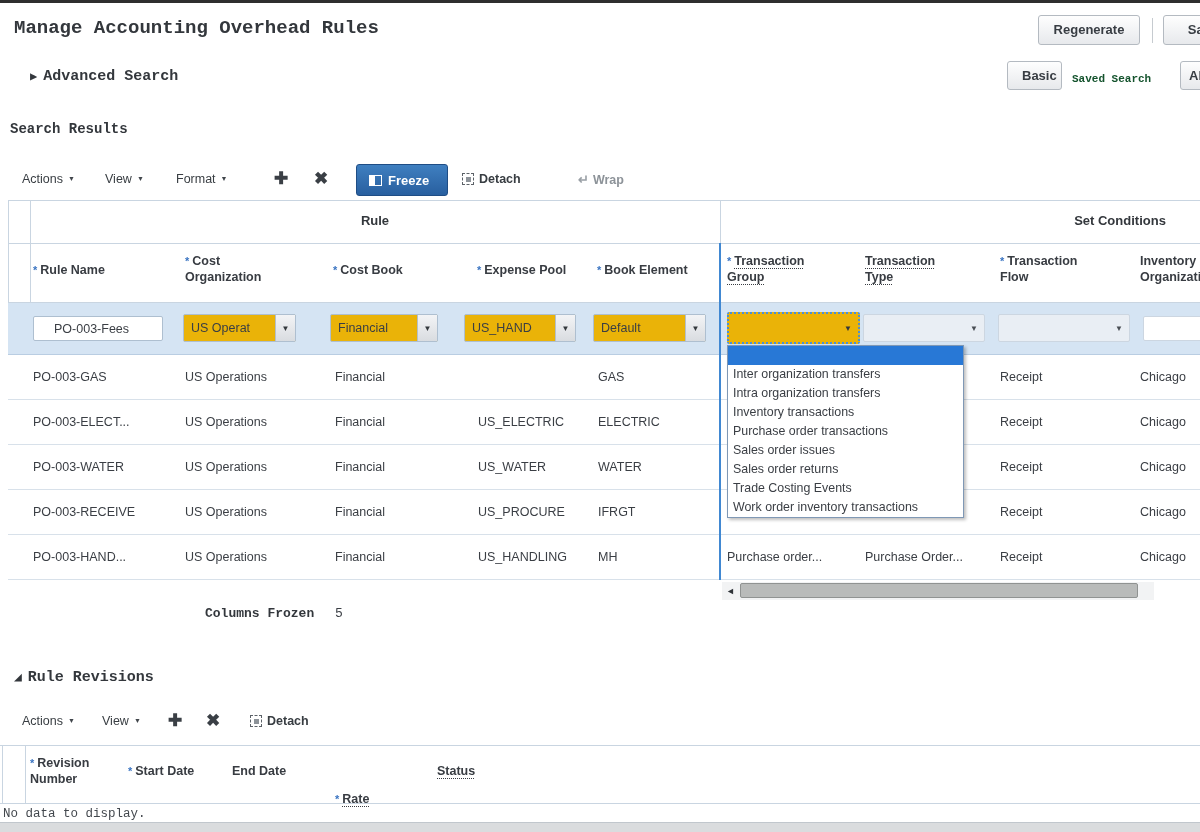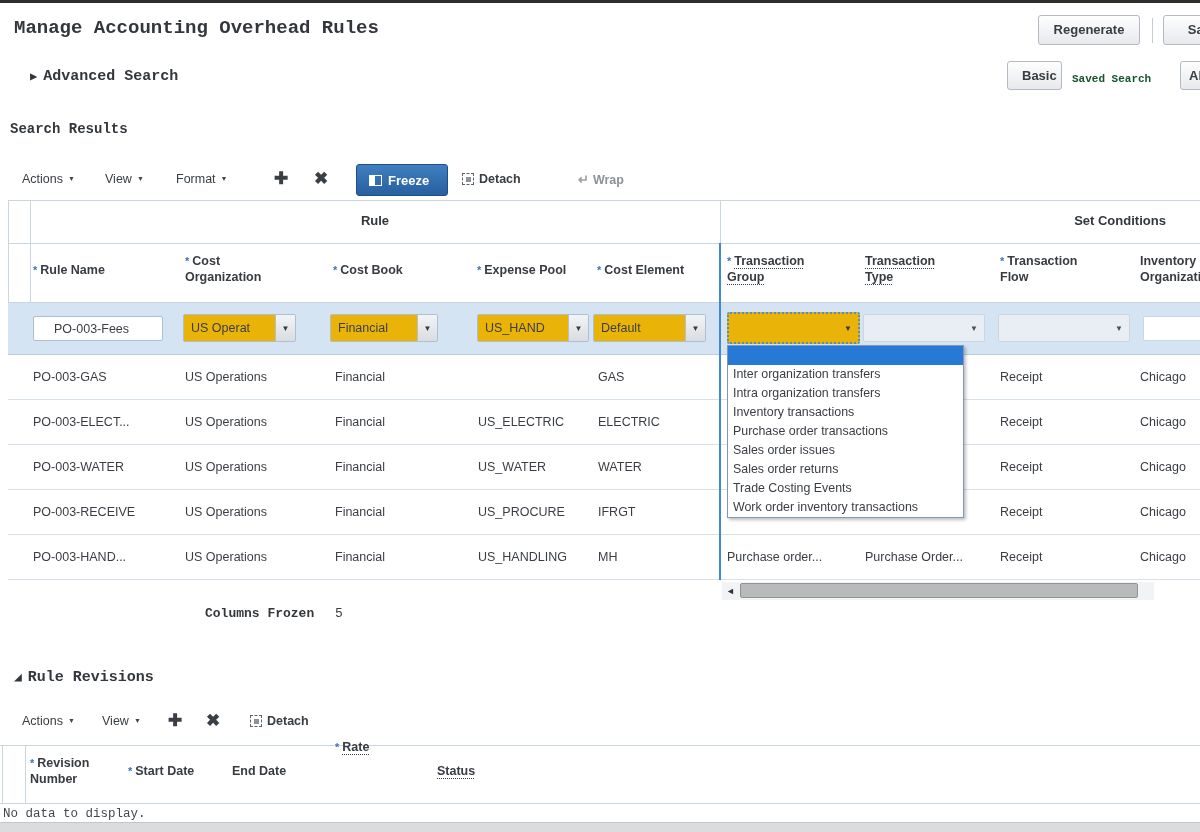--- a/index.html
+++ b/index.html
@@ -117,38 +117,38 @@
 <div class="vline" style="left:720px;top:200px;height:43px;"></div>
 <div class="abs" style="left:719px;top:243px;width:2px;height:337px;background:#4188d2;z-index:3;"></div>
 
 <div class="grp-hdr" style="left:30px;top:213px;width:690px;">Rule</div>
 <div class="grp-hdr" style="left:1020px;top:213px;width:200px;">Set Conditions</div>
 
 <div class="colhdr" style="left:33px;top:262px;width:140px;"><span class="req">*</span><span>Rule Name</span></div>
 <div class="colhdr" style="left:185px;top:253px;width:95px;"><span class="req">*</span><span>Cost Organization</span></div>
 <div class="colhdr" style="left:333px;top:262px;width:120px;"><span class="req">*</span><span>Cost Book</span></div>
 <div class="colhdr" style="left:477px;top:262px;width:130px;"><span class="req">*</span><span>Expense Pool</span></div>
-<div class="colhdr" style="left:597px;top:262px;width:130px;"><span class="req">*</span><span>Cost Element</span></div>
+<div class="colhdr" style="left:597px;top:262px;width:130px;"><span class="req">*</span><span>Book Element</span></div>
 <div class="colhdr" style="left:727px;top:253px;width:108px;cursor:pointer;"><span class="req">*</span><span class="dotted">Transaction Group</span></div>
 <div class="colhdr" style="left:865px;top:253px;width:100px;cursor:pointer;"><span class="dotted">Transaction Type</span></div>
 <div class="colhdr" style="left:1000px;top:253px;width:105px;"><span class="req">*</span><span>Transaction Flow</span></div>
 <div class="colhdr" style="left:1140px;top:253px;width:120px;"><span>Inventory Organization</span></div>
 
 <div class="edit-row">
   <div class="abs" style="left:0;top:0;width:22px;height:52px;"></div>
   <input class="txt-input" style="left: 25px; top: 13px; width: 130px;" value="PO-003-Fees">
   <div class="sel" style="left:175px;top:11px;width:113px;">
     <span class="val">US Operat</span>
     <span class="arrow">▼</span>
   </div>
   <div class="sel" style="left:322px;top:11px;width:108px;">
     <span class="val">Financial</span>
     <span class="arrow">▼</span>
   </div>
-  <div class="sel" style="left:456px;top:11px;width:112px;margin-left:13px;">
+  <div class="sel" style="left:456px;top:11px;width:112px;">
     <span class="val">US_HAND</span>
     <span class="arrow">▼</span>
   </div>
   <div class="sel" style="left:585px;top:11px;width:113px;">
     <span class="val">Default</span>
     <span class="arrow">▼</span>
   </div>
   <div class="sel sel-focus" style="left:719px;top:9px;width:133px;">
     <span class="val"></span>
     <span class="arrow" style="background:transparent;border-left:none;">▼</span>
@@ -253,18 +253,18 @@
 <div class="tb-ic" style="left:168px;top:710px;">✚</div>
 <div class="tb-ic" style="left:206px;top:710px;">✖</div>
 <div class="tb-item" style="left:250px;top:714px;font-weight:bold;"><span class="detach-ic"></span><span>Detach</span></div>
 
 <div class="hline" style="left:0;top:745px;width:1200px;"></div>
 <div class="vline" style="left:2px;top:745px;height:58px;"></div>
 <div class="vline" style="left:25px;top:745px;height:58px;"></div>
 <div class="colhdr" style="left:30px;top:755px;width:80px;"><span class="req">*</span><span>Revision Number</span></div>
 <div class="colhdr" style="left:128px;top:763px;width:110px;"><span class="req">*</span><span>Start Date</span></div>
 <div class="colhdr" style="left:232px;top:763px;width:100px;"><span>End Date</span></div>
-<div class="colhdr" style="left:335px;top:739px;width:80px;cursor:pointer;"><span class="req">*</span><span class="dotted">Rate</span></div>
+<div class="colhdr" style="left:335px;top:791px;width:80px;cursor:pointer;"><span class="req">*</span><span class="dotted">Rate</span></div>
 <div class="colhdr" style="left:437px;top:763px;width:80px;cursor:pointer;"><span class="dotted">Status</span></div>
 <div class="hline" style="left:0;top:803px;width:1200px;"></div>
 <div class="abs note" style="left:3px;top:807px;">No data to display.</div>
 <div class="hline" style="left:0;top:822px;width:1200px;background:#c1c7cd;"></div>
 <div class="abs" style="left:0;top:823px;width:1200px;height:9px;background:#dadcde;"></div>
 
 </body></html>

